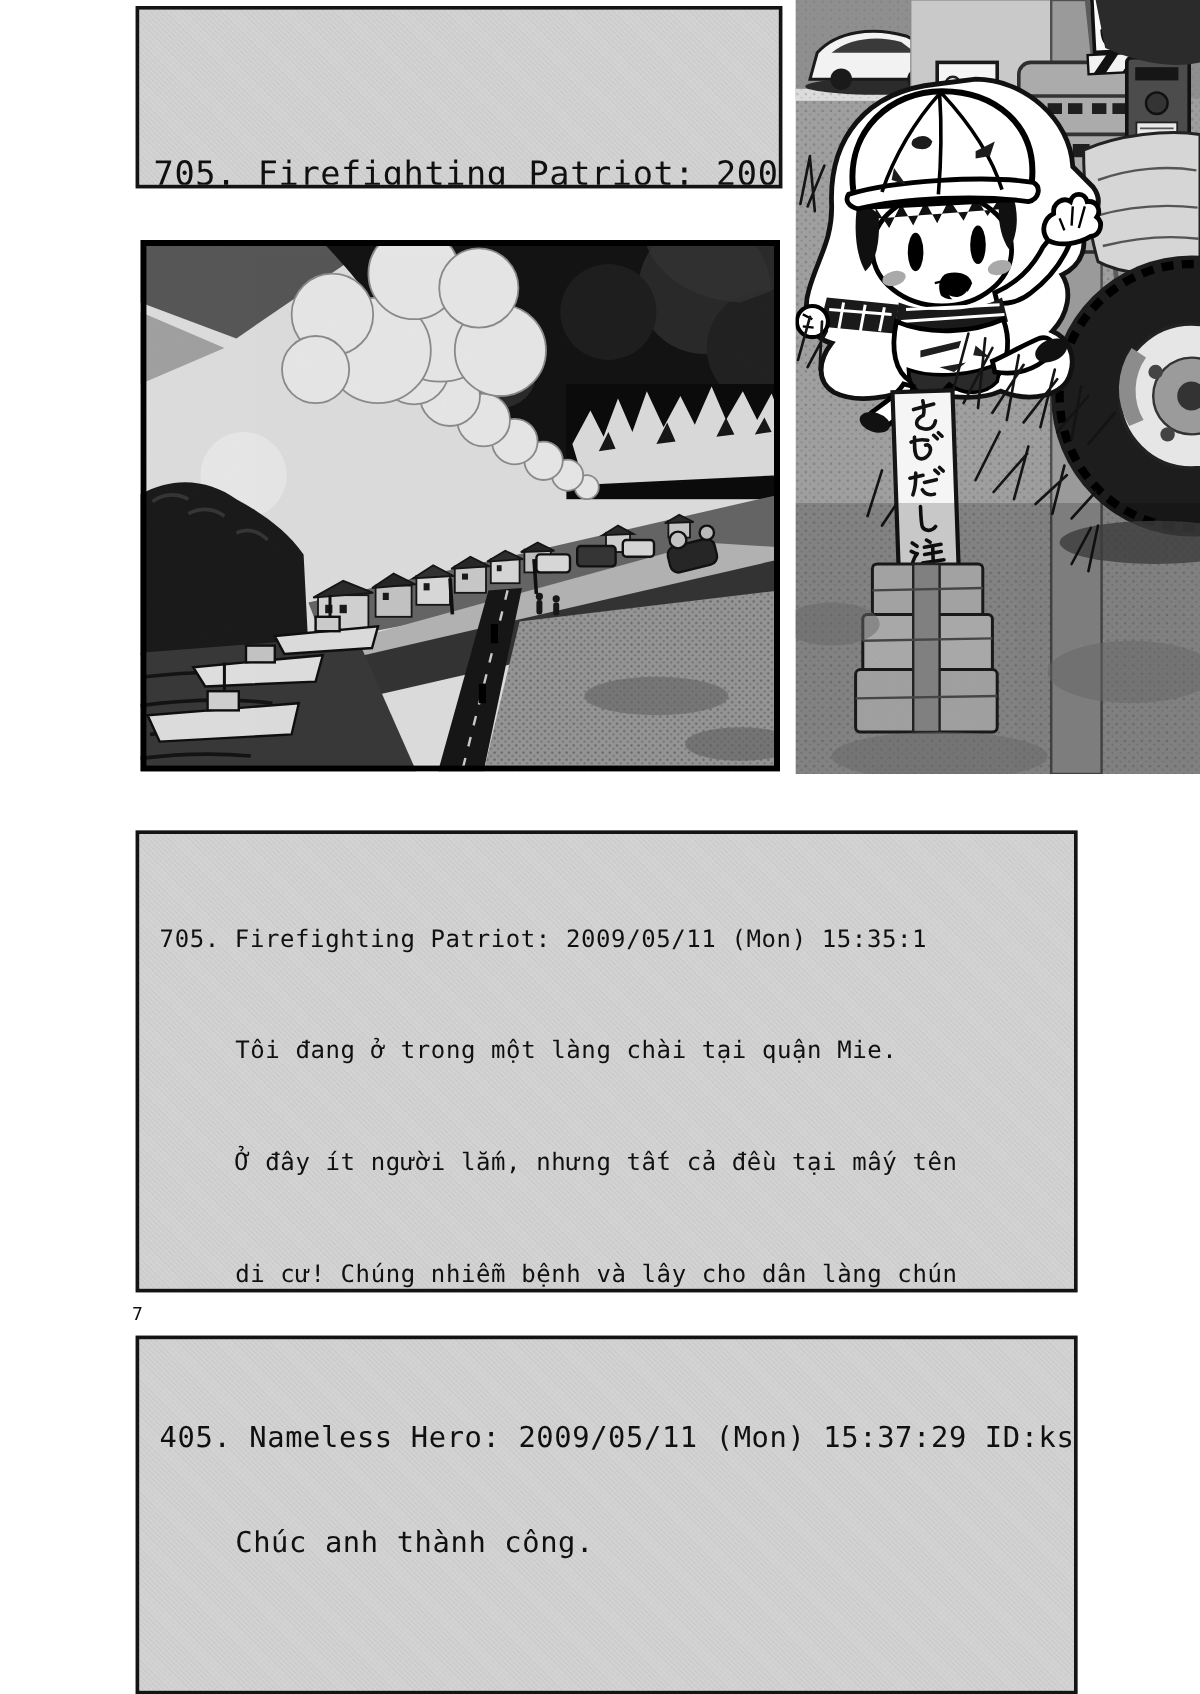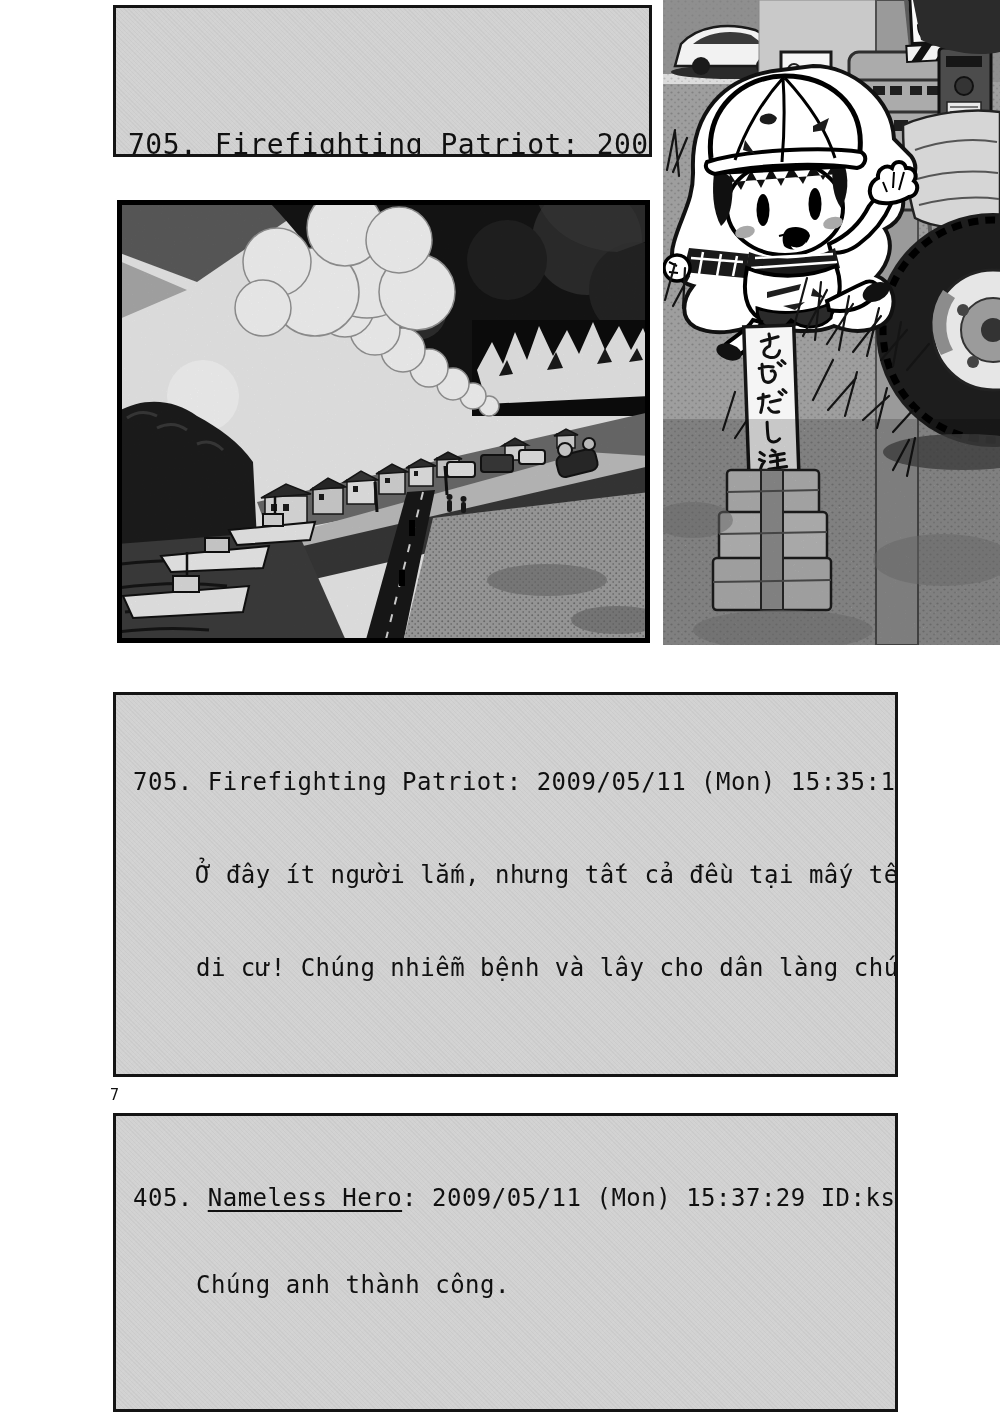--- a/index.html
+++ b/index.html
@@ -5,26 +5,26 @@
   html,body{margin:0;padding:0;background:#ffffff;}
   .page{position:relative;width:1000px;height:1412px;background:#fff;overflow:hidden;
         font-family:"DejaVu Sans Mono","DejaVu Sans",monospace;color:#101010;}
   .tbox{position:absolute;background:#d2d2d2;border:3px solid #141414;box-sizing:border-box;
         overflow:hidden;
         background-image:repeating-linear-gradient(45deg,rgba(0,0,0,0.035) 0 1px,transparent 1px 3px),
                          repeating-linear-gradient(-45deg,rgba(255,255,255,0.05) 0 1px,transparent 1px 4px);}
   .preview{left:113px;top:5px;width:539px;height:152px;padding:12px 0 0 12px;
            font-size:28px;line-height:50px;letter-spacing:.5px;white-space:pre;}
   .main{left:113px;top:692px;width:785px;height:385px;padding:10px 0 0 17px;
-        font-size:24px;line-height:31px;letter-spacing:.5px;white-space:pre;}
+        font-size:20px;line-height:31px;letter-spacing:.5px;white-space:pre;}
   .bottom{left:113px;top:1113px;width:785px;height:299px;padding:10px 0 0 17px;
         font-size:24px;line-height:29px;letter-spacing:.5px;white-space:pre;}
   .ln{display:block;}
   .indent{margin-left:63px;}
-  .u{text-decoration:underline;text-decoration-thickness:2px;text-underline-offset:4px;}
+  .u{text-decoration-thickness:2px;text-underline-offset:4px;}
   .pagenum{position:absolute;left:110px;top:1086px;font-size:15px;letter-spacing:1px;}
   .panel{position:absolute;}
   svg{display:block;}
 </style>
 </head>
 <body>
 
 <div class="page">
 
   <div class="tbox preview">
@@ -371,37 +371,38 @@
             <circle cx="346.5" cy="299" r="3"></circle>
         </g>
       </g>
       <rect x="0" y="0" width="533" height="443" filter="url(#grainA)" opacity=".1"></rect>
       <rect x="2.5" y="2.5" width="528" height="438" fill="none" stroke="#000" stroke-width="5"></rect>
     </svg>
   </div>
 
   <div class="tbox main">
     <span class="ln"><span>705. Firefighting Patriot: 2009/05/11 (Mon) 15:35:1</span></span>
+    <span class="ln indent"><span>Tôi đang ở trong một làng chài tại quận Mie.</span></span>
     <span class="ln indent"><span>Ở đây ít người lắm, nhưng tất cả đều tại mấy tên</span></span>
     <span class="ln indent"><span>di cư! Chúng nhiễm bệnh và lây cho dân làng chún</span></span>
     
     
     
     
     
     
     
     
   </div>
 
   <div class="pagenum">7</div>
 
   <div class="tbox bottom">
     <span class="ln"><span>405. </span><span class="u">Nameless Hero</span><span>: 2009/05/11 (Mon) 15:37:29 ID:kshf</span></span>
-    <span class="ln indent"><span>Chúng anh thành công.</span></span>
+    <span class="ln indent"><span>Chúc anh thành công.</span></span>
     
     
     
     
     
     
     
   </div>
 
 </div>

